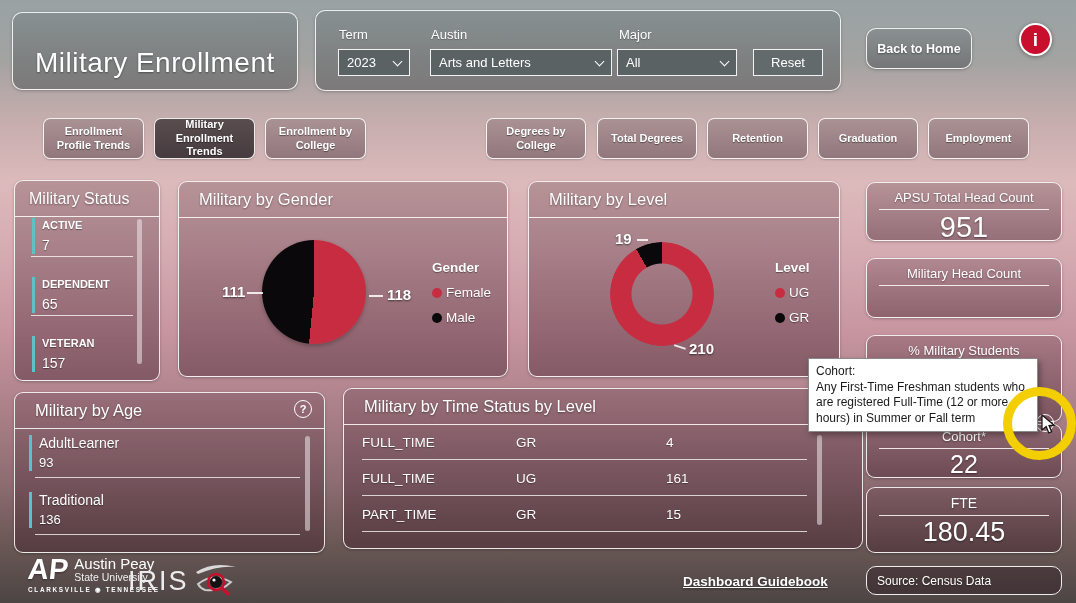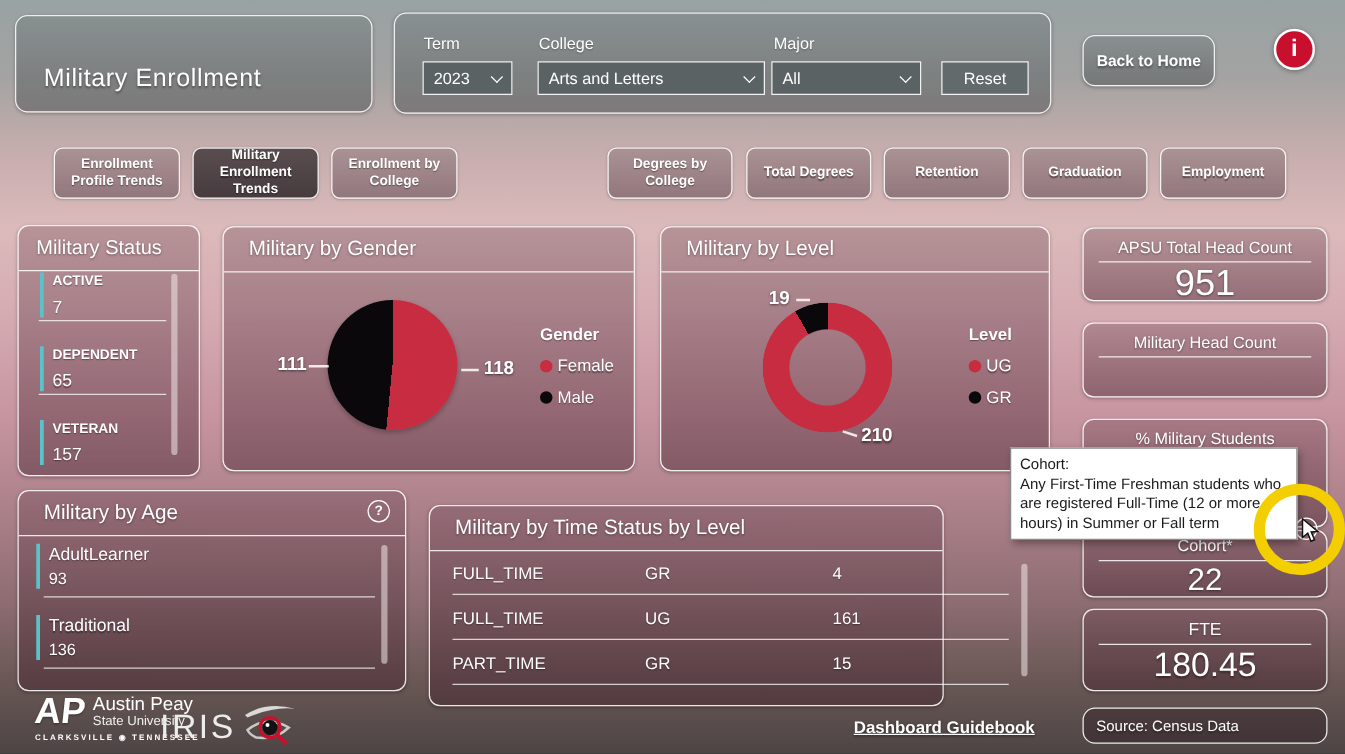--- a/index.html
+++ b/index.html
@@ -43,21 +43,21 @@
   .tcell { position: absolute; font-size: 13.5px; text-shadow: 0 1px 1px rgba(0,0,0,0.35); }
   .tooltip { position: absolute; left: 808px; top: 358px; width: 230px; background: #fff; color: #1a1a1a;
     border: 1px solid #8a8a8a; box-shadow: 2px 3px 6px rgba(0,0,0,0.35); font-size: 12px; line-height: 15.5px; padding: 5px 7px; z-index: 50; }
   .qicon { position: absolute; width: 18px; height: 18px; border: 1.5px solid #fff; border-radius: 50%; color: #fff;
     font-size: 11px; font-weight: bold; display: flex; align-items: center; justify-content: center; cursor: pointer; }
   .ring { position: absolute; left: 1003px; top: 387px; width: 73px; height: 73px; border: 9px solid #F3CE00; border-radius: 50%; z-index: 60; }
   .cursor { position: absolute; left: 1041px; top: 414px; z-index: 70; }
   .info-btn { position: absolute; left: 1019px; top: 23px; width: 33px; height: 33px; border-radius: 50%; background: #C8102E;
     border: 2px solid #fff; color: #fff; font-weight: bold; font-size: 19px; display: flex; align-items: center; justify-content: center;
     box-shadow: 0 1px 4px rgba(0,0,0,0.35); cursor: pointer; }
-  .title-big { font-size: 20px; letter-spacing: 0.5px; text-shadow: 0 1px 2px rgba(0,0,0,0.4); margin-top: 24px; }
+  .title-big { font-size: 28px; letter-spacing: 0.5px; text-shadow: 0 1px 2px rgba(0,0,0,0.4); margin-top: 24px; }
   .guidebook { position: absolute; left: 683px; top: 574px; font-size: 13.5px; font-weight: bold; text-decoration: underline;
     text-shadow: 0 1px 2px rgba(0,0,0,0.5); cursor: pointer; }
   .source-box { position: absolute; left: 866px; top: 566px; width: 196px; height: 29px; border: 1px solid #eee; border-radius: 10px;
     background: rgba(40,20,28,0.35); display: flex; align-items: center; padding: 0 10px; font-size: 12px; }
   .ap { position: absolute; left: 28px; top: 556px; }
   .ap-row { display: flex; align-items: flex-start; gap: 6px; }
   .ap-mono { font-size: 29px; font-weight: bold; transform: skewX(-6deg); line-height: 26px; text-shadow: 0 1px 2px rgba(0,0,0,0.4); }
   .ap-name { font-size: 15px; font-weight: normal; line-height: 15px; }
   .ap-sub { font-size: 10.5px; line-height: 12px; color: #f0f0f0; }
   .ap-tag { font-size: 6.4px; letter-spacing: 1.7px; margin-top: 3px; font-weight: bold; }
@@ -72,21 +72,21 @@
   <div class="gpanel" style="left:12px;top:12px;width:286px;height:78px;display:flex;align-items:center;padding-left:22px;">
     <span class="title-big">Military Enrollment</span>
   </div>
 
   <div class="gpanel" style="left:315px;top:10px;width:526px;height:81px;">
     <div class="flabel" style="left:23px;top:16px;">Term</div>
     <div class="dd" style="left:22px;top:38px;width:72px;">
       <span>2023</span>
       <span class="chev"></span>
     </div>
-    <div class="flabel" style="left:115px;top:16px;">College</div>
+    <div class="flabel" style="left:115px;top:16px;">Austin</div>
     <div class="dd" style="left:114px;top:38px;width:182px;">
       <span>Arts and Letters</span>
       <span class="chev"></span>
     </div>
     <div class="flabel" style="left:303px;top:16px;">Major</div>
     <div class="dd" style="left:301px;top:38px;width:120px;">
       <span>All</span>
       <span class="chev"></span>
     </div>
     <div class="dd btn" style="left:437px;top:38px;width:70px;justify-content:center;background:#636a6b;">
@@ -226,21 +226,21 @@
     <div class="sep" style="left:20px;top:84px;width:265px;"></div>
     <div>
       <span class="accent-bar" style="left: 14px; top: 99px; height: 36px; background: rgb(92, 193, 201);"></span>
       <span class="list-label" style="left:24px;top:99px;font-size:14px;font-weight:normal;">Traditional</span>
       <span class="list-value" style="left:24px;top:119px;font-size:13px;">136</span>
     </div>
     <div class="sep" style="left:20px;top:141px;width:265px;"></div>
     <div class="sbar" style="left:290px;top:43px;height:95px;"></div>
   </div>
 
-  <div class="panel" style="left:343px;top:404px;width:412px;height:161px;">
+  <div class="panel" style="left:343px;top:388px;width:520px;height:161px;">
     <div class="panel-head">Military by Time Status by Level</div>
     <div>
       <span class="tcell" style="left:18px;top:46px;">FULL_TIME</span>
       <span class="tcell" style="left:172px;top:46px;">GR</span>
       <span class="tcell" style="left:322px;top:46px;">4</span>
     </div>
     <div class="sep" style="left:18px;top:70px;width:445px;"></div>
     <div>
       <span class="tcell" style="left:18px;top:82px;">FULL_TIME</span>
       <span class="tcell" style="left:172px;top:82px;">UG</span>

